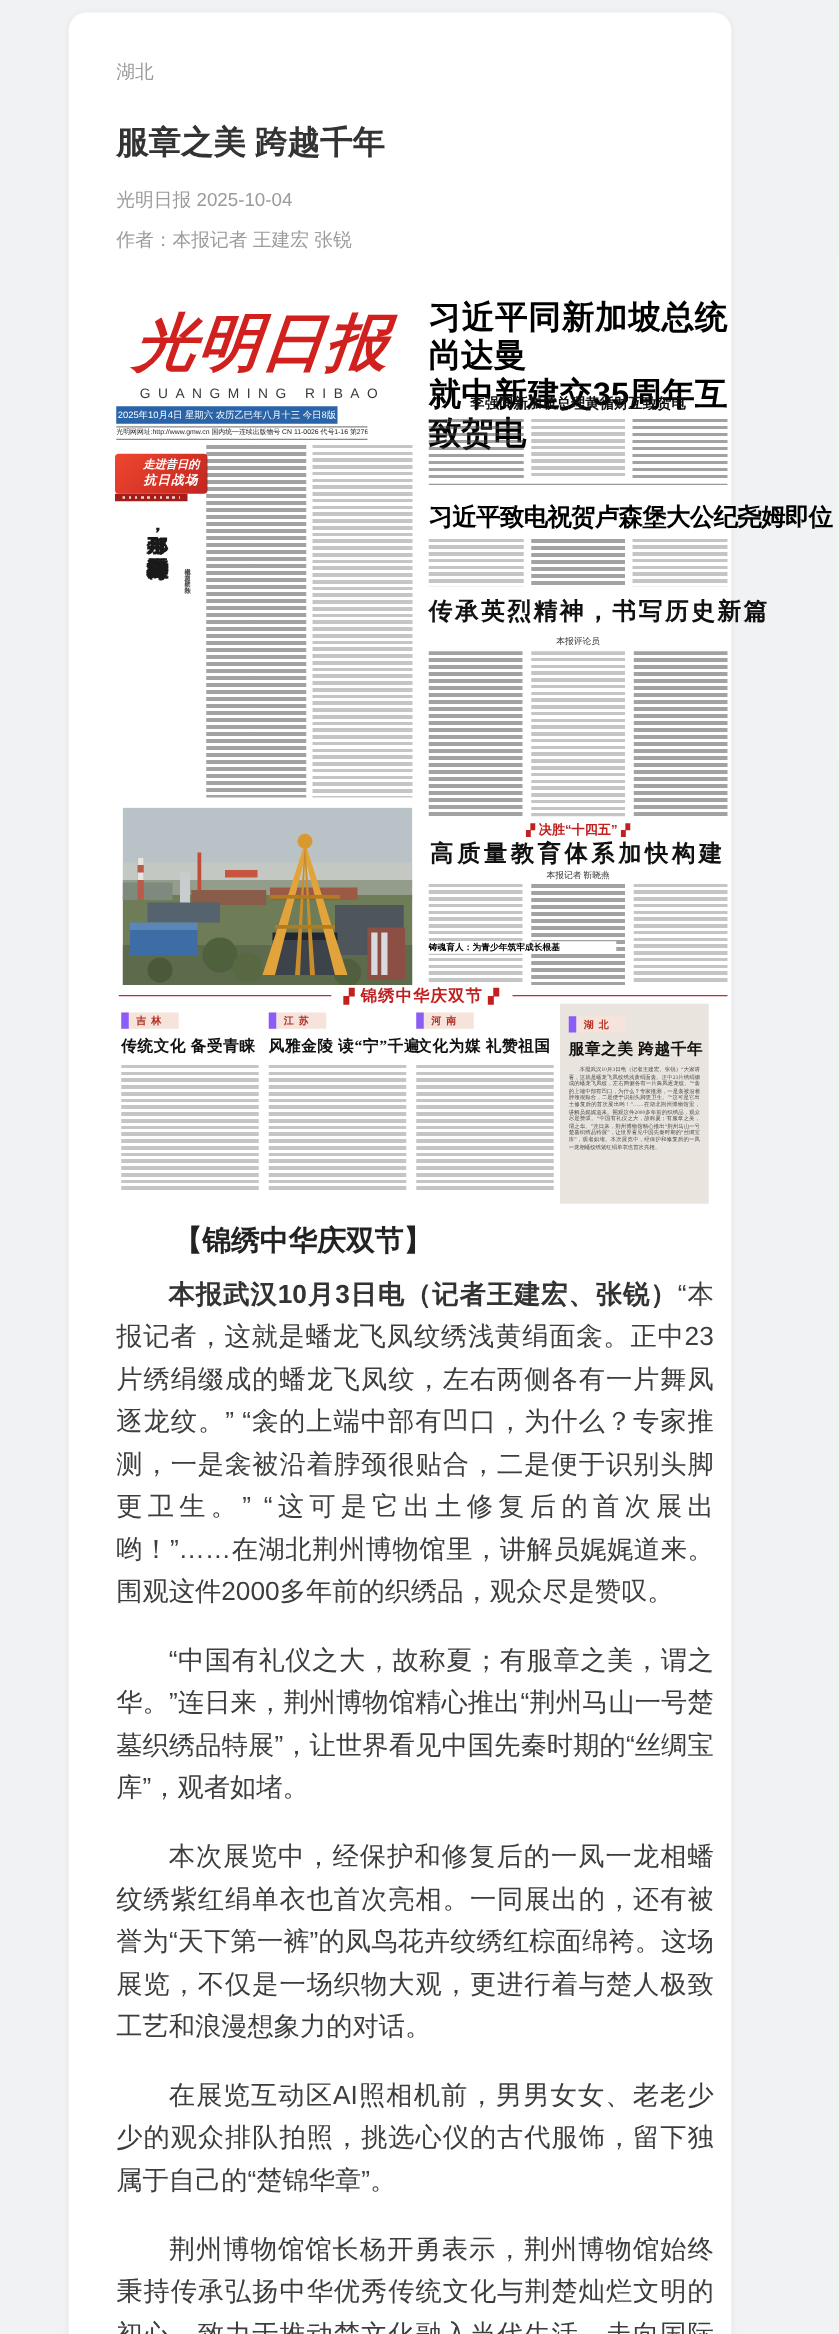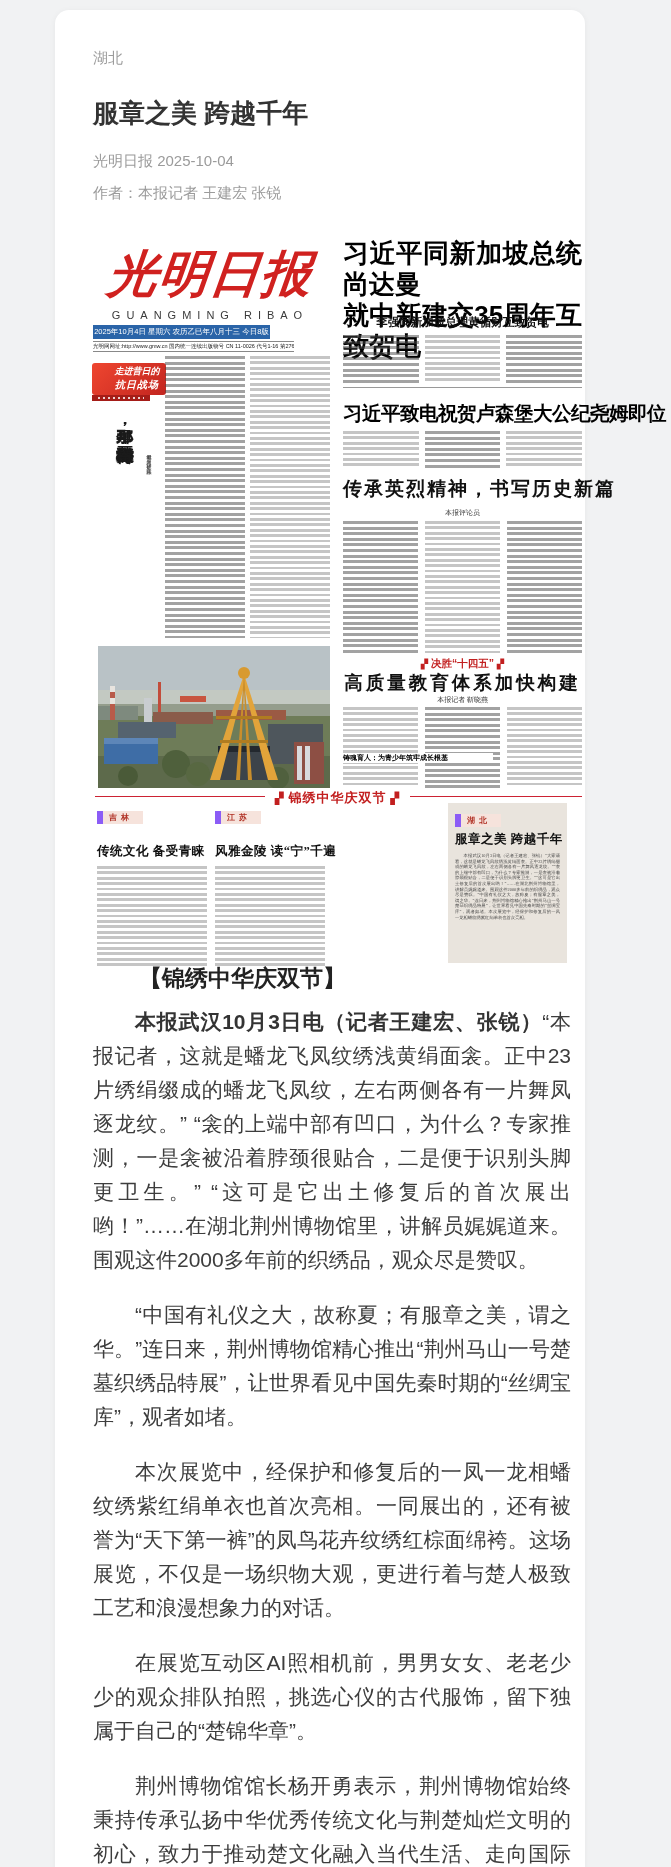--- a/index.html
+++ b/index.html
@@ -83,29 +83,29 @@
     font-size:7px;font-weight:700;color:#000;white-space:nowrap;}
 
   
   .striprule{left:2px;top:578px;width:487px;height:0;border-top:1px solid #c23;}
   .striplabel{left:0;top:570px;width:489px;text-align:center;}
   .striplabel span{background:#fff;padding:0 6px;color:#c21f1f;font-weight:700;font-size:13px;letter-spacing:1px;}
   .striplabel span::before,.striplabel span::after{content:"▞";font-size:11px;margin:0 4px;}
   .scol{top:588px;width:110px;}
   .scol .tag{display:inline-block;border-left:6px solid #8b5cf6;background:#f6e3dc;
     color:#b03024;font-size:8px;font-weight:700;padding:1px 10px 1px 6px;letter-spacing:4px;}
-  .scol .hl{margin-top:19px;font-size:12.5px;font-weight:700;color:#111;white-space:nowrap;letter-spacing:.5px;}
+  .scol .hl{margin-top:5px;font-size:12.5px;font-weight:700;color:#111;white-space:nowrap;letter-spacing:.5px;}
   .scol .body{margin-top:6px;height:100px;}
   .s1{left:4px;} .s2{left:122px;} .s3{left:240px;}
   .s4{left:355px;top:585px;width:119px;height:160px;background:#e9e4dd;padding:6px 7px;box-sizing:border-box;}
   .s4 .hl{margin-top:4px;font-size:12.5px;font-weight:700;color:#111;white-space:nowrap;}
   .mini-text{margin-top:5px;font-size:4.3px;line-height:5.6px;color:#4a4a4a;text-align:justify;text-indent:2em;}
 
   
-  .kicker{font-size:23px;font-weight:700;color:#222;text-indent:2em;line-height:30px;}
+  .kicker{margin-top:14px;font-size:23px;font-weight:700;color:#222;text-indent:2em;line-height:30px;}
   .para{margin-top:12px;font-size:21px;line-height:34px;color:#3d3d3d;
     text-align:justify;text-indent:2em;width:478px;}
   .para b{font-weight:700;color:#333;}
 </style>
 </head>
 <body>
 
 <div class="card">
   <div class="content">
 
@@ -212,20 +212,25 @@
       <div class="abs scol s1">
         <span class="tag">吉林</span>
         <div class="hl">传统文化 备受青睐</div>
         <div class="body greek-lt"></div>
       </div>
       <div class="abs scol s2">
         <span class="tag">江苏</span>
         <div class="hl">风雅金陵 读“宁”千遍</div>
         <div class="body greek-lt"></div>
       </div>
+      <div class="abs scol s3">
+        <span class="tag">河南</span>
+        <div class="hl">文化为媒 礼赞祖国</div>
+        <div class="body greek-lt"></div>
+      </div>
       <div class="abs scol s4">
         <span class="tag">湖北</span>
         <div class="hl">服章之美 跨越千年</div>
         <div class="mini-text">本报武汉10月3日电（记者王建宏、张锐）“大家请看，这就是蟠龙飞凤纹绣浅黄绢面衾。正中23片绣绢缀成的蟠龙飞凤纹，左右两侧各有一片舞凤逐龙纹。”“衾的上端中部有凹口，为什么？专家推测，一是衾被沿着脖颈很贴合，二是便于识别头脚更卫生。”“这可是它出土修复后的首次展出哟！”……在湖北荆州博物馆里，讲解员娓娓道来。围观这件2000多年前的织绣品，观众尽是赞叹。“中国有礼仪之大，故称夏；有服章之美，谓之华。”连日来，荆州博物馆精心推出“荆州马山一号楚墓织绣品特展”，让世界看见中国先秦时期的“丝绸宝库”，观者如堵。本次展览中，经保护和修复后的一凤一龙相蟠纹绣紫红绢单衣也首次亮相。</div>
       </div>
     </div>
 
     <div class="kicker">【锦绣中华庆双节】</div>
 
     <p class="para"><b>本报武汉10月3日电（记者王建宏、张锐）</b><span>“本报记者，这就是蟠龙飞凤纹绣浅黄绢面衾。正中23片绣绢缀成的蟠龙飞凤纹，左右两侧各有一片舞凤逐龙纹。” “衾的上端中部有凹口，为什么？专家推测，一是衾被沿着脖颈很贴合，二是便于识别头脚更卫生。” “这可是它出土修复后的首次展出哟！”……在湖北荆州博物馆里，讲解员娓娓道来。围观这件2000多年前的织绣品，观众尽是赞叹。</span></p>

